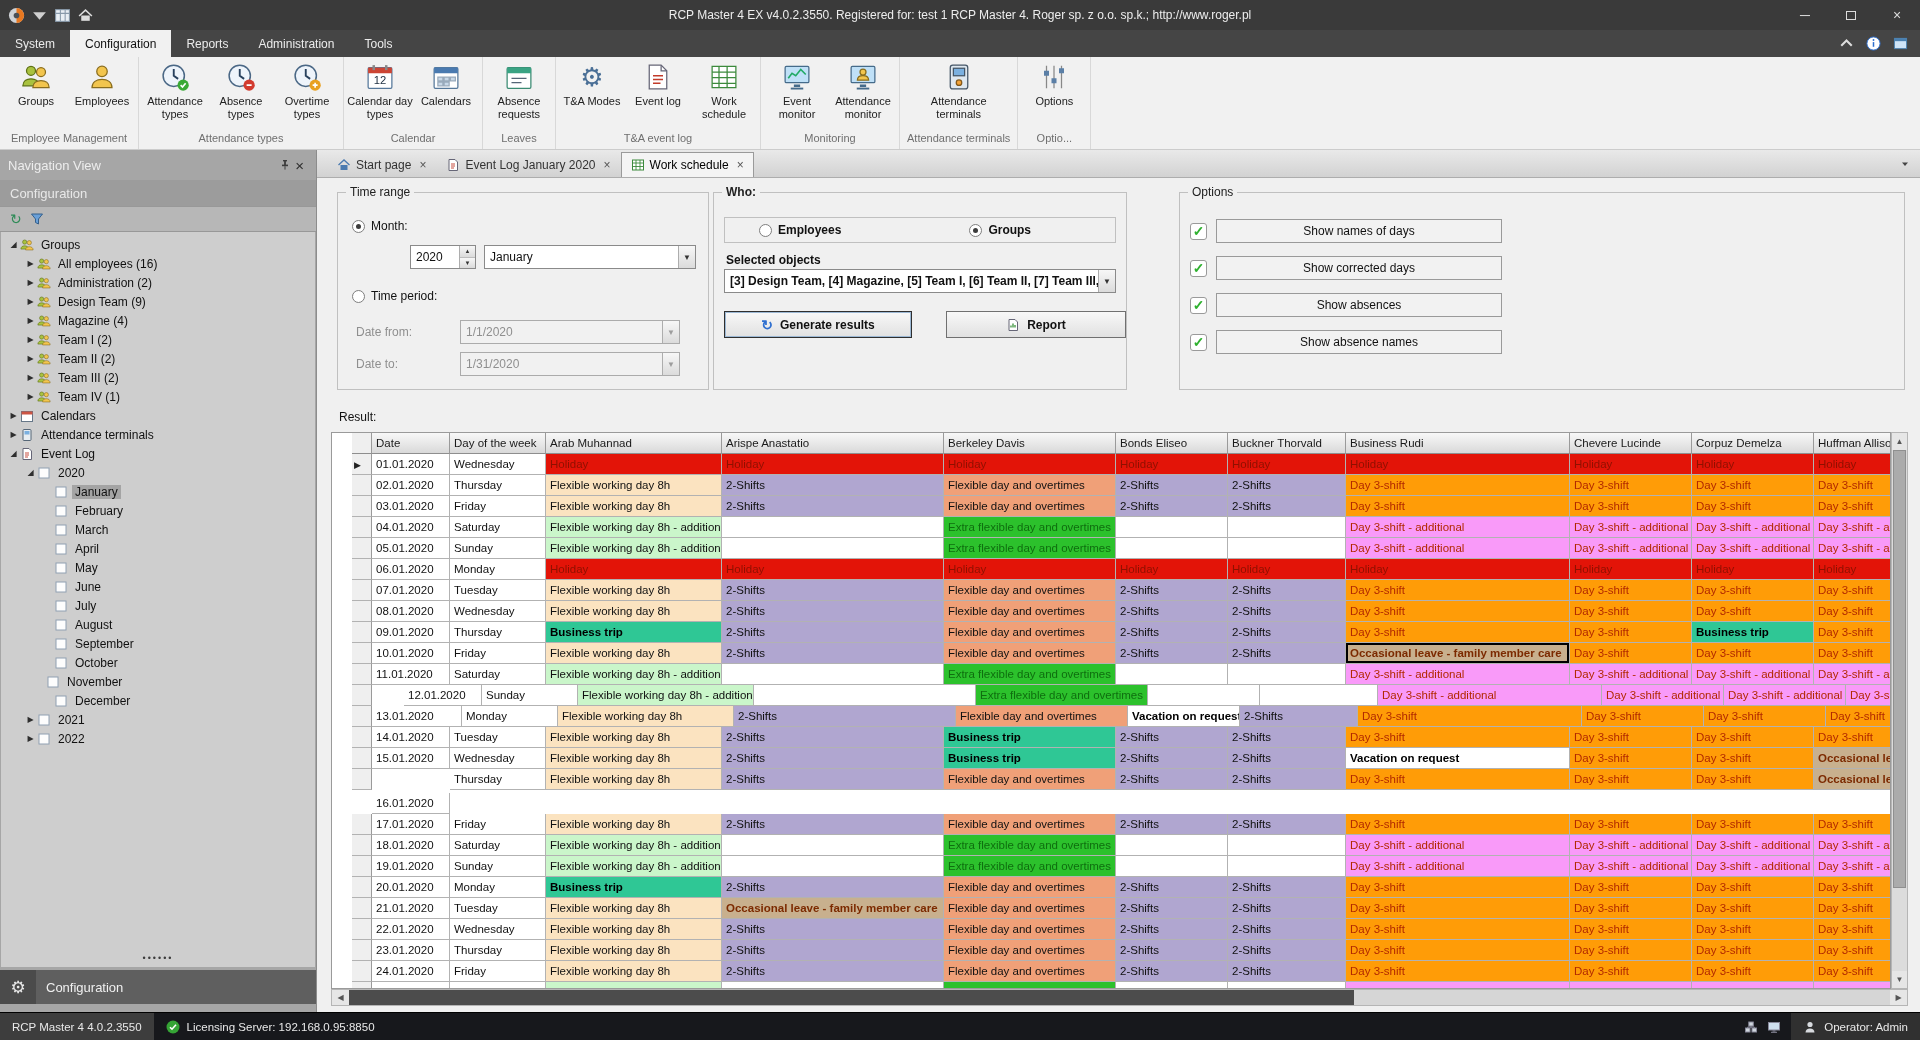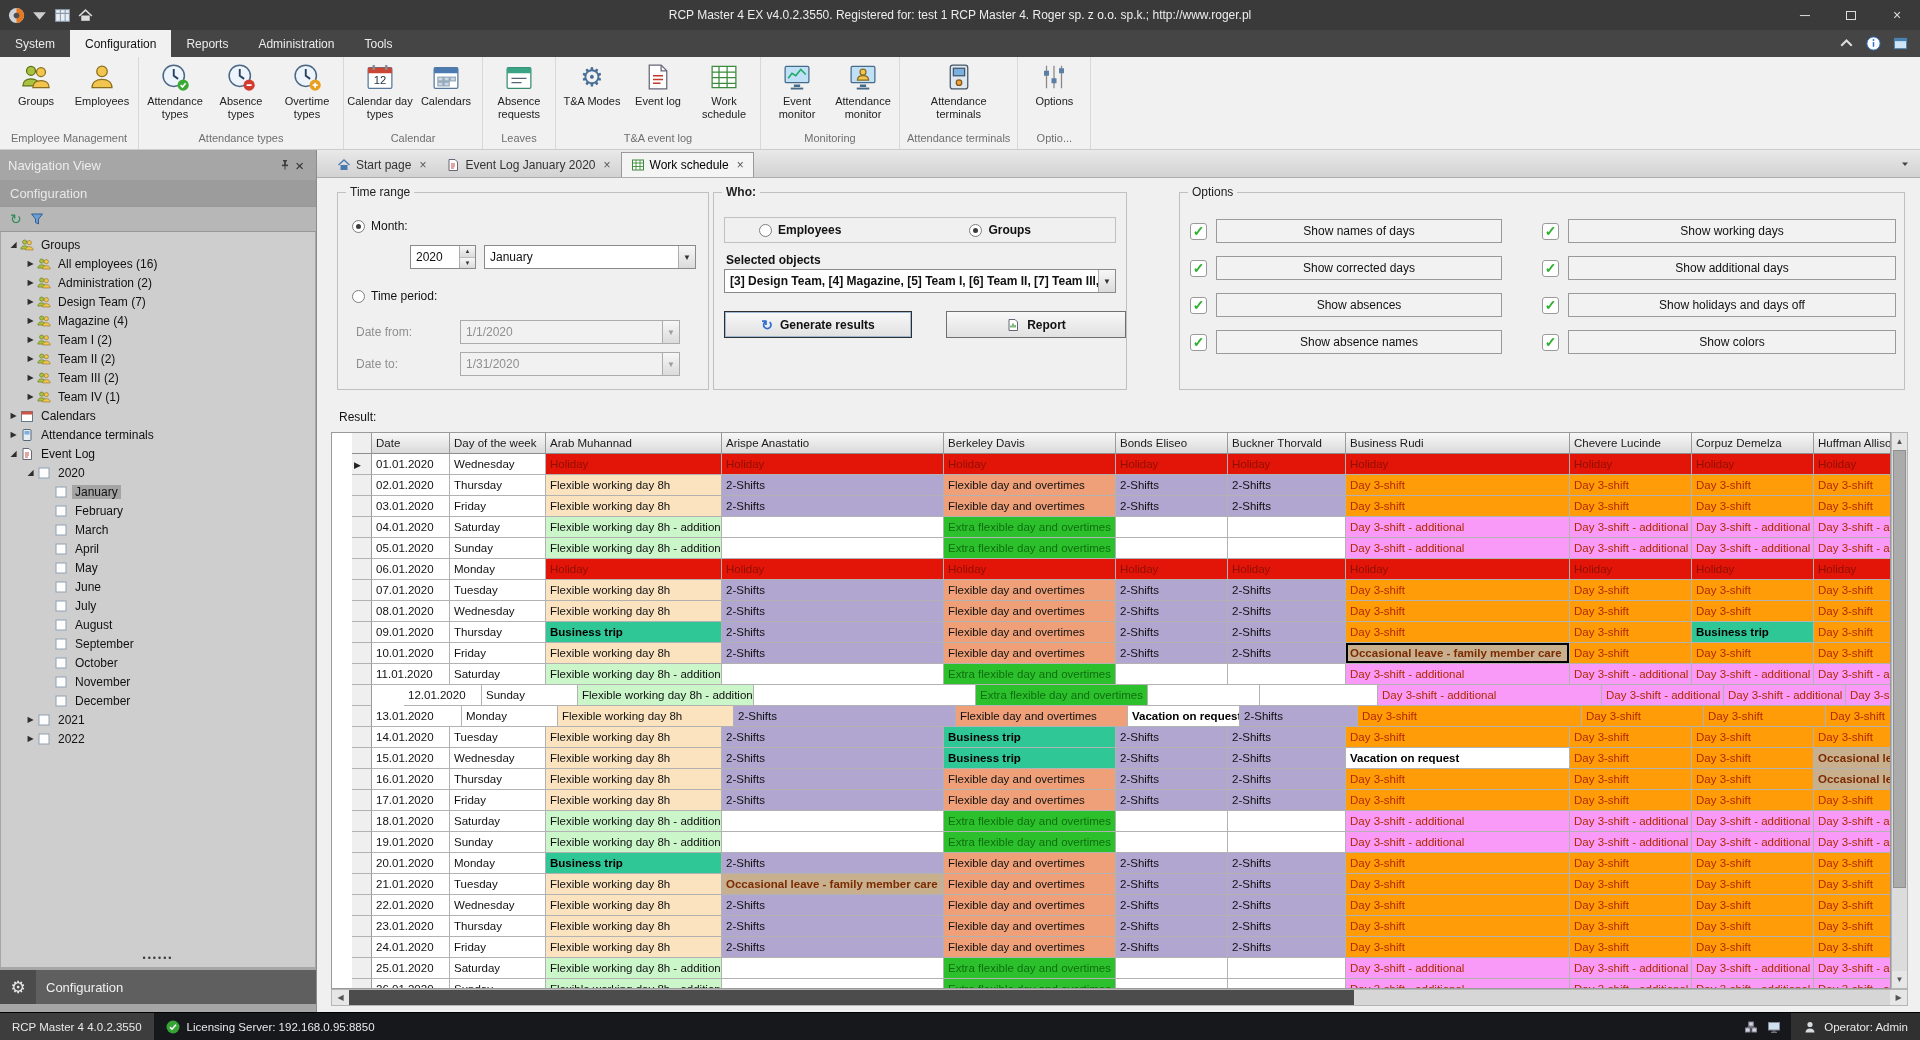--- a/index.html
+++ b/index.html
@@ -472,21 +472,21 @@
       <div class="tree-item" style="padding-left: 23px;">
         <span class="t-exp">▶</span>
         <span class="icon">
           <svg viewBox="0 0 24 24">
             <circle cx="8" cy="7" r="3.6" fill="#a9c23f" stroke="#5d7015"></circle>
             <path d="M1.5 19c0-3.8 3-5.6 6.5-5.6s6.5 1.8 6.5 5.6z" fill="#a9c23f" stroke="#5d7015"></path>
             <circle cx="16" cy="8" r="3.6" fill="#f2c54e" stroke="#8a6d1d"></circle>
             <path d="M9.5 20.5c0-3.8 3-5.6 6.5-5.6s6.5 1.8 6.5 5.6z" fill="#f2c54e" stroke="#8a6d1d"></path>
           </svg>
         </span>
-        <span class="t-label">Design Team (7)</span>
+        <span class="t-label">Design Team (9)</span>
       </div>
       <div class="tree-item" style="padding-left: 23px;">
         <span class="t-exp">▶</span>
         <span class="icon">
           <svg viewBox="0 0 24 24">
             <circle cx="8" cy="7" r="3.6" fill="#a9c23f" stroke="#5d7015"></circle>
             <path d="M1.5 19c0-3.8 3-5.6 6.5-5.6s6.5 1.8 6.5 5.6z" fill="#a9c23f" stroke="#5d7015"></path>
             <circle cx="16" cy="8" r="3.6" fill="#f2c54e" stroke="#8a6d1d"></circle>
             <path d="M9.5 20.5c0-3.8 3-5.6 6.5-5.6s6.5 1.8 6.5 5.6z" fill="#f2c54e" stroke="#8a6d1d"></path>
           </svg>
@@ -663,21 +663,21 @@
       </div>
       <div class="tree-item" style="padding-left: 40px;">
         <span class="t-exp"></span>
         <span class="icon">
           <svg viewBox="0 0 14 14">
             <rect x="2" y="2" width="10" height="10" fill="#fdfdfd" stroke="#90a0b2"></rect>
           </svg>
         </span>
         <span class="t-label">October</span>
       </div>
-      <div class="tree-item" style="padding-left: 40px;">
+      <div class="tree-item" style="padding-left: 32px;">
         <span class="t-exp"></span>
         <span class="icon">
           <svg viewBox="0 0 14 14">
             <rect x="2" y="2" width="10" height="10" fill="#fdfdfd" stroke="#90a0b2"></rect>
           </svg>
         </span>
         <span class="t-label">November</span>
       </div>
       <div class="tree-item" style="padding-left: 40px;">
         <span class="t-exp"></span>
@@ -834,38 +834,20 @@
             <span class="cbx on" style="color: rgb(47, 177, 47);"></span>
             <span class="opt-label">Show corrected days</span>
           </div>
           <div class="opt-item">
             <span class="cbx on" style="color: rgb(47, 177, 47);"></span>
             <span class="opt-label">Show absences</span>
           </div>
           <div class="opt-item">
             <span class="cbx on" style="color: rgb(47, 177, 47);"></span>
             <span class="opt-label">Show absence names</span>
-          </div>
-        </div>
-      <div class="opt-col" id="opt-col-1">
-          <div class="opt-item">
-            <span class="cbx on" style="color: rgb(47, 177, 47);"></span>
-            <span class="opt-label">Show working days</span>
-          </div>
-          <div class="opt-item">
-            <span class="cbx on" style="color: rgb(47, 177, 47);"></span>
-            <span class="opt-label">Show additional days</span>
-          </div>
-          <div class="opt-item">
-            <span class="cbx on" style="color: rgb(47, 177, 47);"></span>
-            <span class="opt-label">Show holidays and days off</span>
-          </div>
-          <div class="opt-item">
-            <span class="cbx on" style="color: rgb(47, 177, 47);"></span>
-            <span class="opt-label">Show colors</span>
           </div>
         </div>
     </div>
 
     <div id="result-label">Result:</div>
 
     <div id="table-wrap">
       <div id="grid-viewport">
           <div class="trow thead">
             <div class="tcell th gutter" style="width: 20px;"></div>
@@ -1086,21 +1068,21 @@
             <div class="tcell" style="width: 172px; background: rgb(47, 199, 149); color: rgb(0, 0, 0); font-weight: bold;">Business trip</div>
             <div class="tcell" style="width: 112px; background: rgb(176, 166, 208); color: rgb(17, 17, 17);">2-Shifts</div>
             <div class="tcell" style="width: 118px; background: rgb(176, 166, 208); color: rgb(17, 17, 17);">2-Shifts</div>
             <div class="tcell" style="width: 224px; background: rgb(255, 255, 255); color: rgb(0, 0, 0); font-weight: bold;">Vacation on request</div>
             <div class="tcell" style="width: 122px; background: rgb(255, 156, 7); color: rgb(178, 41, 0);">Day 3-shift</div>
             <div class="tcell" style="width: 122px; background: rgb(255, 156, 7); color: rgb(178, 41, 0);">Day 3-shift</div>
             <div class="tcell" style="width: 140px; background: rgb(200, 176, 142); color: rgb(124, 42, 0); font-weight: bold;">Occasional leave - family member care</div>
           </div>
           <div class="trow">
             <div class="tcell gutter" style="width: 20px;"></div>
-            <div class="tcell" style="width: 78px;">16.01.2020</div>
+            <div class="tcell" style="width: 78px; margin-top: 24px;">16.01.2020</div>
             <div class="tcell" style="width: 96px;">Thursday</div>
             <div class="tcell" style="width: 176px; background: rgb(251, 227, 192); color: rgb(17, 17, 17);">Flexible working day 8h</div>
             <div class="tcell" style="width: 222px; background: rgb(176, 166, 208); color: rgb(17, 17, 17);">2-Shifts</div>
             <div class="tcell" style="width: 172px; background: rgb(240, 160, 120); color: rgb(17, 17, 17);">Flexible day and overtimes</div>
             <div class="tcell" style="width: 112px; background: rgb(176, 166, 208); color: rgb(17, 17, 17);">2-Shifts</div>
             <div class="tcell" style="width: 118px; background: rgb(176, 166, 208); color: rgb(17, 17, 17);">2-Shifts</div>
             <div class="tcell" style="width: 224px; background: rgb(255, 156, 7); color: rgb(178, 41, 0);">Day 3-shift</div>
             <div class="tcell" style="width: 122px; background: rgb(255, 156, 7); color: rgb(178, 41, 0);">Day 3-shift</div>
             <div class="tcell" style="width: 122px; background: rgb(255, 156, 7); color: rgb(178, 41, 0);">Day 3-shift</div>
             <div class="tcell" style="width: 140px; background: rgb(200, 176, 142); color: rgb(124, 42, 0); font-weight: bold;">Occasional leave - family member care</div>

